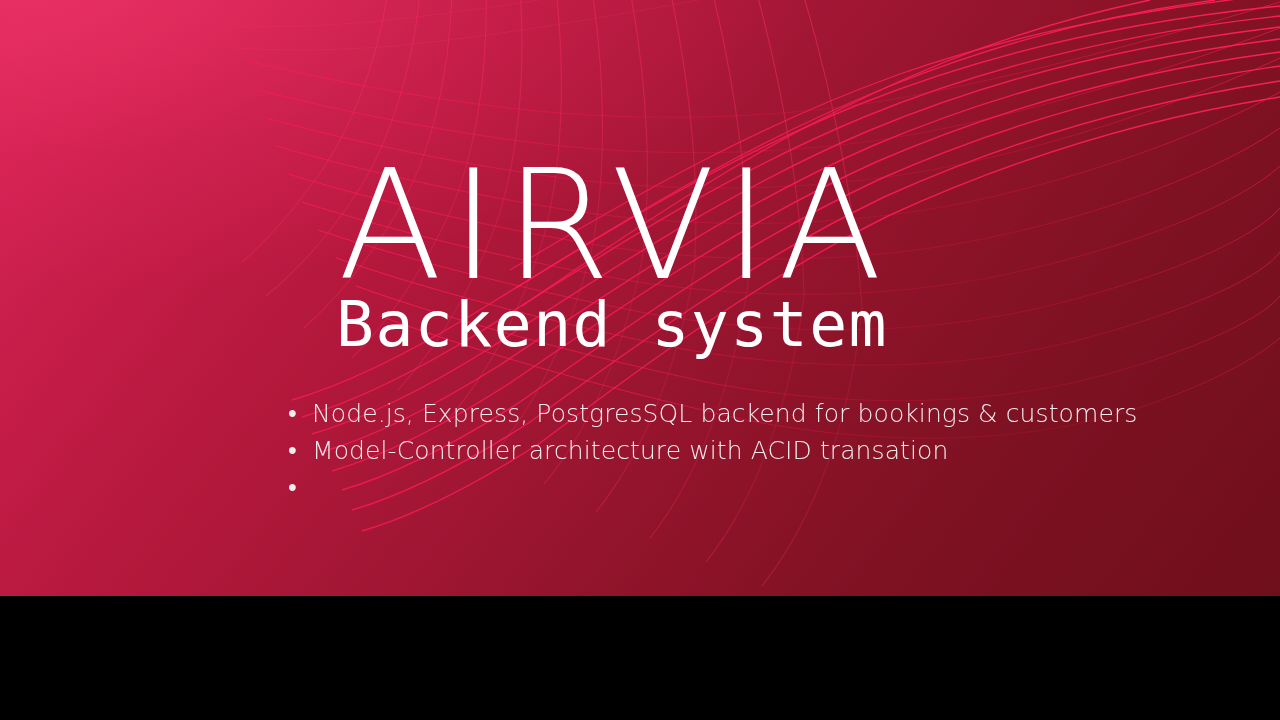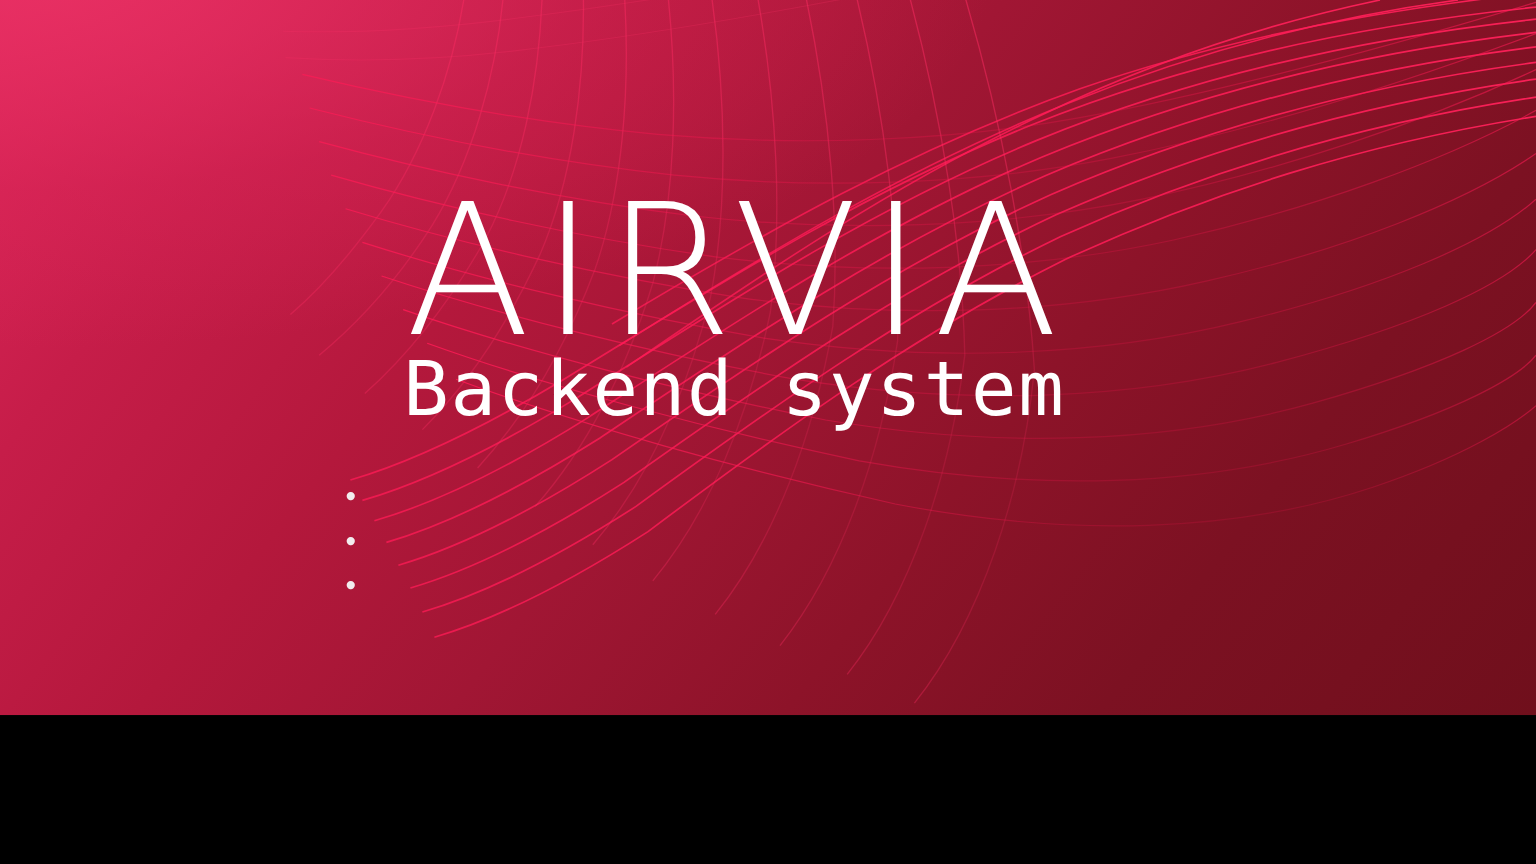--- a/index.html
+++ b/index.html
@@ -209,23 +209,25 @@
 
   <div id="content">
 
     <div class="title">AIRVIA</div>
 
     <div class="subtitle">Backend system</div>
 
     <ul class="bullets">
       <li class="bullet-item">
         <span class="bullet-dot">•</span>
+        <span class="bullet-text">Node.js, Express, PostgresSQL backend for bookings &amp; customers</span>
       </li>
       <li class="bullet-item">
         <span class="bullet-dot">•</span>
+        <span class="bullet-text">Model-Controller architecture with ACID transation</span>
       </li>
       <li class="bullet-item">
         <span class="bullet-dot">•</span>
       </li>
     </ul>
 
   </div>
 </div>
 
 </body></html>

